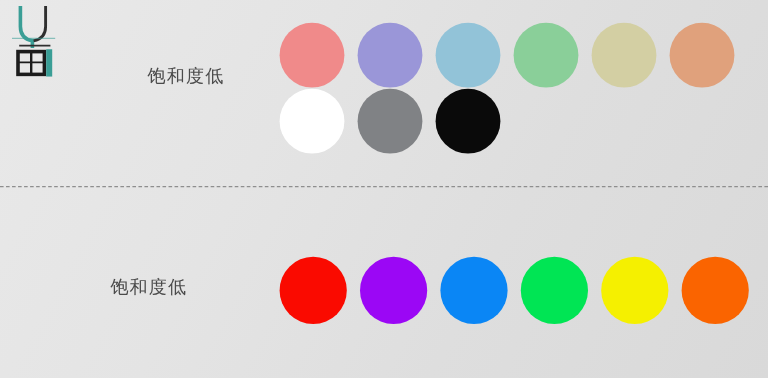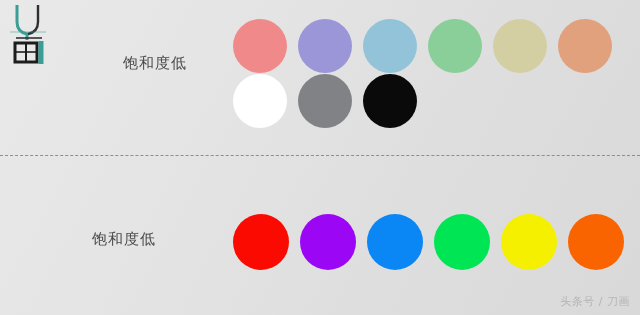--- a/index.html
+++ b/index.html
@@ -127,15 +127,14 @@
 
   <div class="swatch-row" id="row-high-1">
     <div class="swatch" style="background:#fa0a00"></div>
     <div class="swatch" style="background:#9b07f5"></div>
     <div class="swatch" style="background:#0a86f5"></div>
     <div class="swatch" style="background:#00e554"></div>
     <div class="swatch" style="background:#f5f000"></div>
     <div class="swatch" style="background:#fa6400"></div>
   </div>
 
-  <div id="watermark">头条号 / 刀画</div>
 
 </div>
 
 </body></html>

